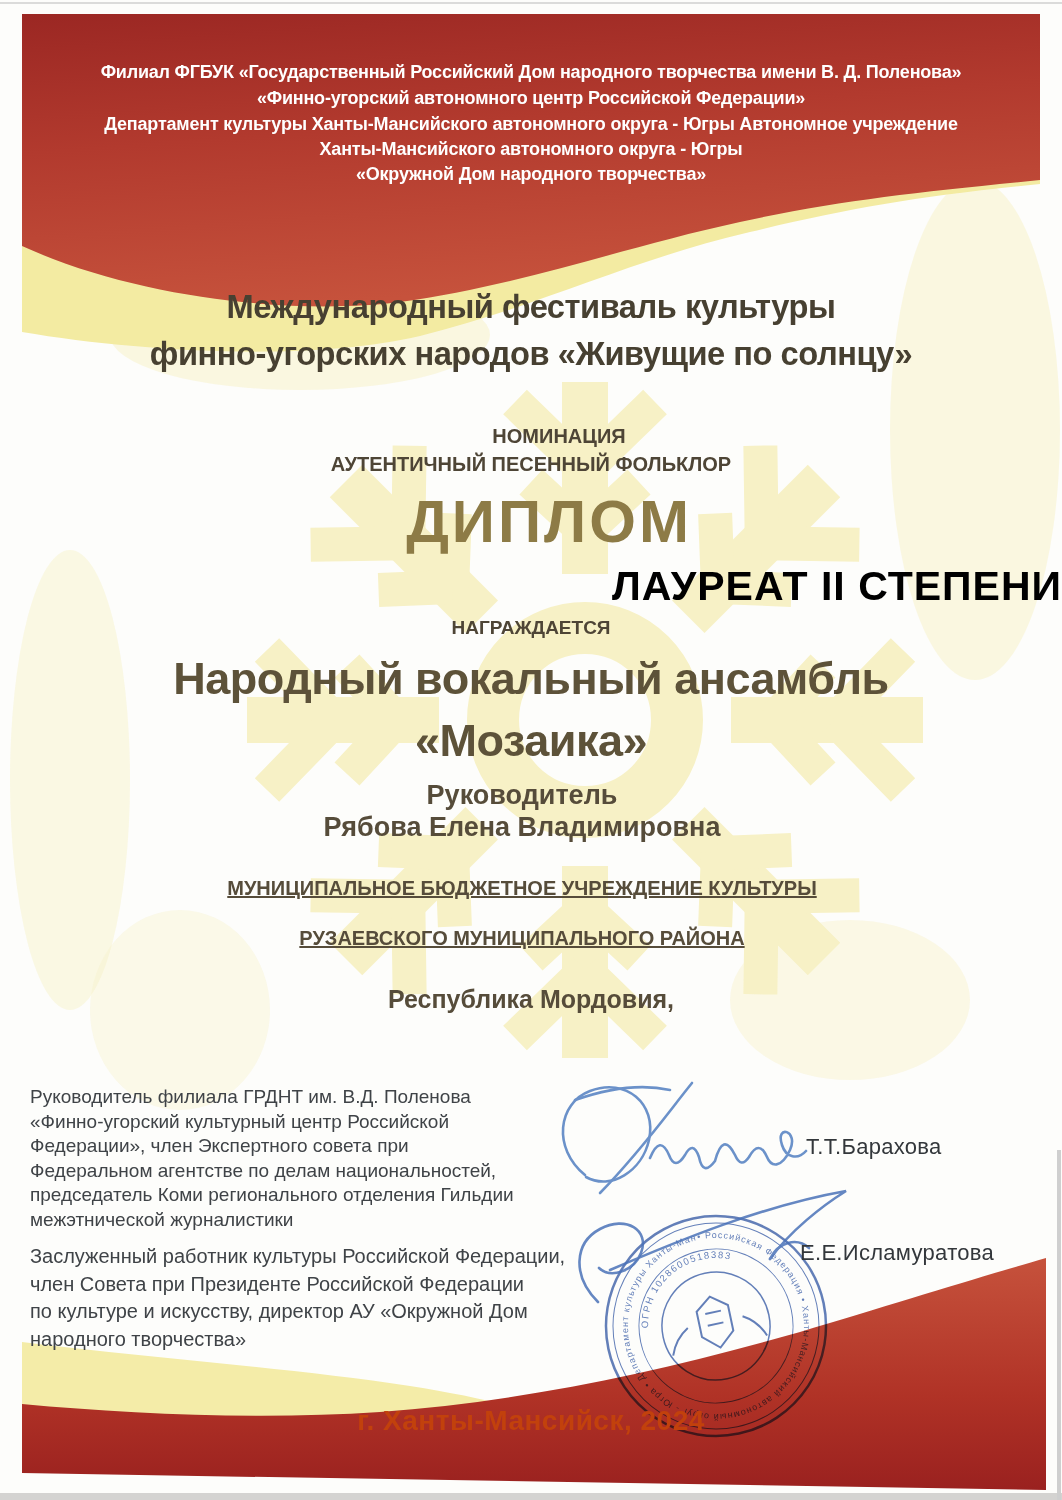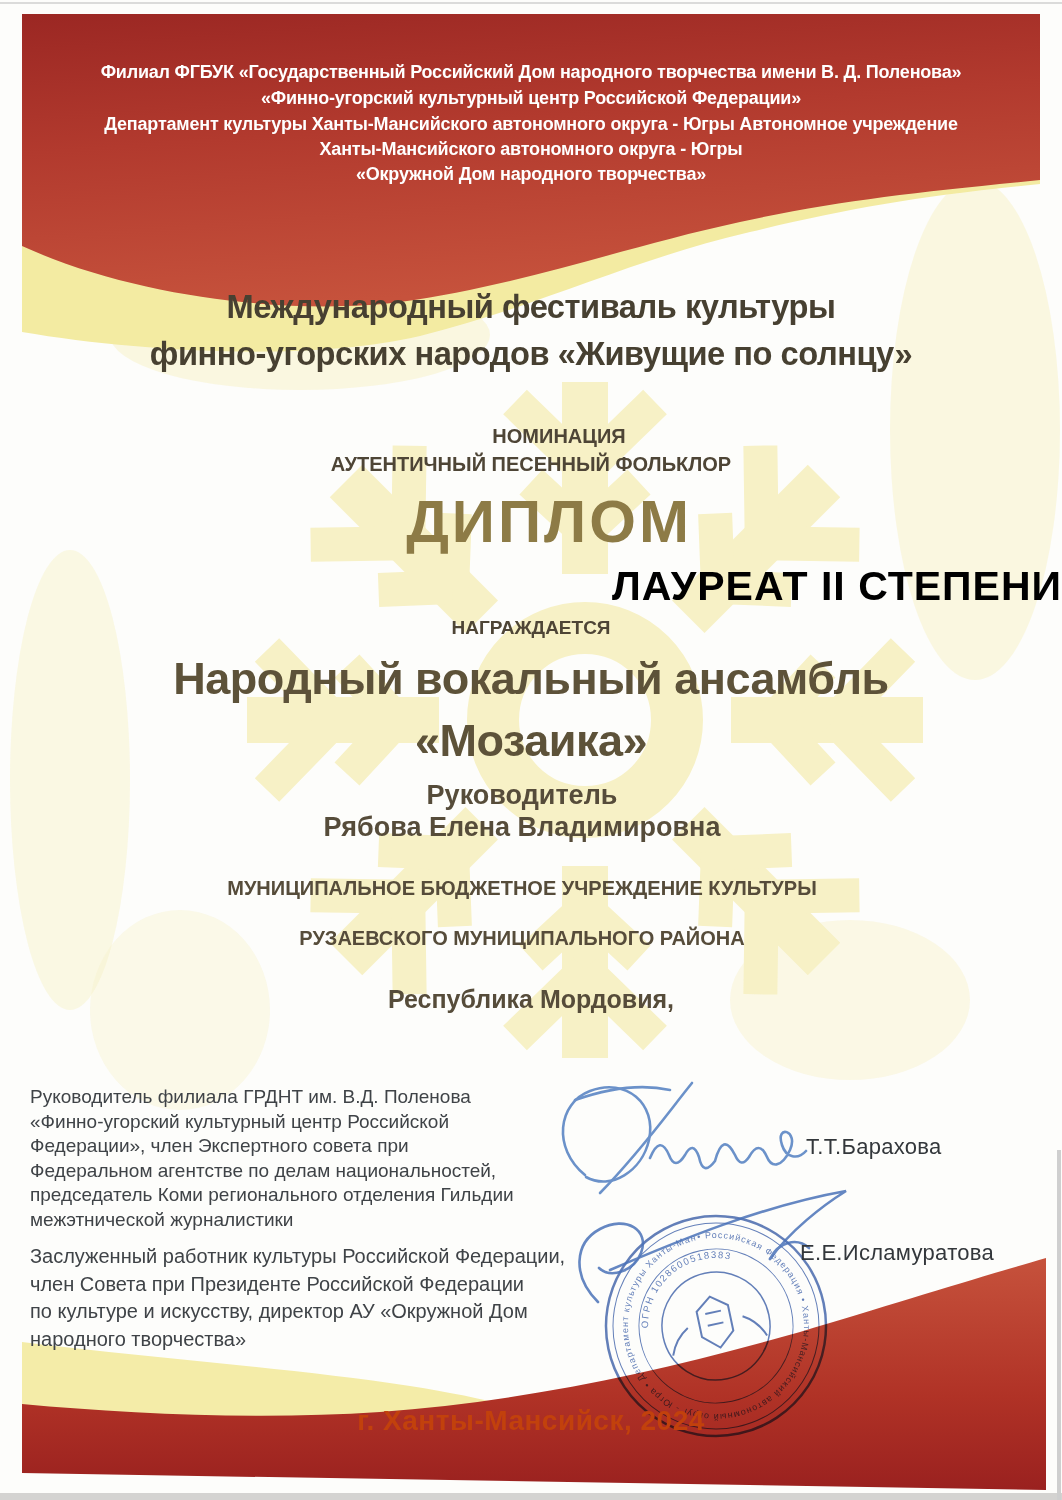--- a/index.html
+++ b/index.html
@@ -10,21 +10,21 @@
   .abs{position:absolute;}
   .hdr{color:#ffffff;font-weight:bold;font-size:18px;line-height:25px;text-align:center;
        width:1000px;left:31px;letter-spacing:-0.2px;}
   .title{color:#474031;font-weight:bold;font-size:34px;line-height:47px;text-align:center;
          width:1062px;left:0;letter-spacing:-0.5px;transform:scaleX(.96);}
   .small-caps{color:#4e4536;font-weight:bold;font-size:20px;text-align:center;width:1062px;left:0;}
   .diploma{color:#8d7b46;font-weight:bold;font-size:60px;letter-spacing:3px;text-align:center;width:1062px;left:18px;}
   .degree{color:#000000;font-weight:bold;font-size:41px;letter-spacing:1px;text-align:right;width:1062px;left:0;}
   .big-name{color:#5d5239;font-weight:bold;font-size:45px;line-height:62px;text-align:center;width:1062px;left:0;letter-spacing:-0.5px;}
   .leader{color:#564c3a;font-weight:bold;font-size:27px;text-align:center;width:1044px;left:0;}
-  .inst{color:#564c3a;font-weight:bold;font-size:20px;line-height:25px;text-align:center;width:1044px;left:0;}
+  .inst{color:#564c3a;font-weight:bold;font-size:20px;line-height:25px;text-align:center;width:1044px;left:0;text-decoration:underline;}
   .loc{color:#564c3a;font-weight:bold;font-size:25px;line-height:31px;text-align:center;width:1062px;left:0;}
   .pos-block{color:#3f4347;font-size:19px;line-height:24.5px;white-space:pre-line;text-align:left;}
   .pos-block2{font-size:20px;line-height:27.5px;}
   .sig-name{color:#33373b;font-size:22px;letter-spacing:0.3px;}
   .footer-line{color:#c2410c;font-weight:bold;font-size:28px;text-align:center;width:1062px;left:0;letter-spacing:0.5px;}
 </style>
 </head>
 <body>
 
 <div class="page">
@@ -109,21 +109,21 @@
     </g>
 
     <rect x="0" y="2" width="1062" height="2" fill="#b9b9b9" opacity="0.5"></rect>
     <rect x="0" y="1493" width="1062" height="7" fill="#d4d3d1"></rect>
     <rect x="1057" y="1150" width="4" height="350" fill="#cfcfcf"></rect>
   </svg>
 
   <div class="content">
 
     <div class="abs hdr" style="top:60px;">Филиал ФГБУК «Государственный Российский Дом народного творчества имени В. Д. Поленова»</div>
-    <div class="abs hdr" style="top:86px;">«Финно-угорский культурный центр Российской Федерации»</div>
+    <div class="abs hdr" style="top:86px;">«Финно-угорский автономного центр Российской Федерации»</div>
     <div class="abs hdr" style="top:112px;">Департамент культуры Ханты-Мансийского автономного округа - Югры Автономное учреждение</div>
     <div class="abs hdr" style="top:137px;">Ханты-Мансийского автономного округа - Югры</div>
     <div class="abs hdr" style="top:162px;">«Окружной Дом народного творчества»</div>
 
     <div class="abs title" style="top:283px;">Международный фестиваль культуры</div>
     <div class="abs title" style="top:330px;">финно-угорских народов «Живущие по солнцу»</div>
 
     <div class="abs small-caps" style="top:425px;padding-left:28px;">НОМИНАЦИЯ</div>
     <div class="abs small-caps" style="top:453px;">АУТЕНТИЧНЫЙ ПЕСЕННЫЙ ФОЛЬКЛОР</div>
 

